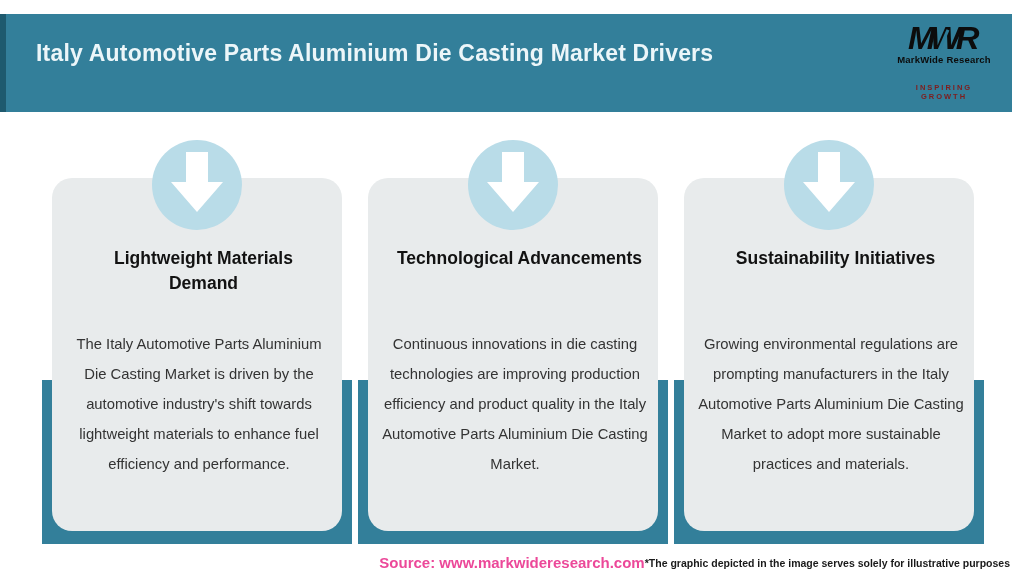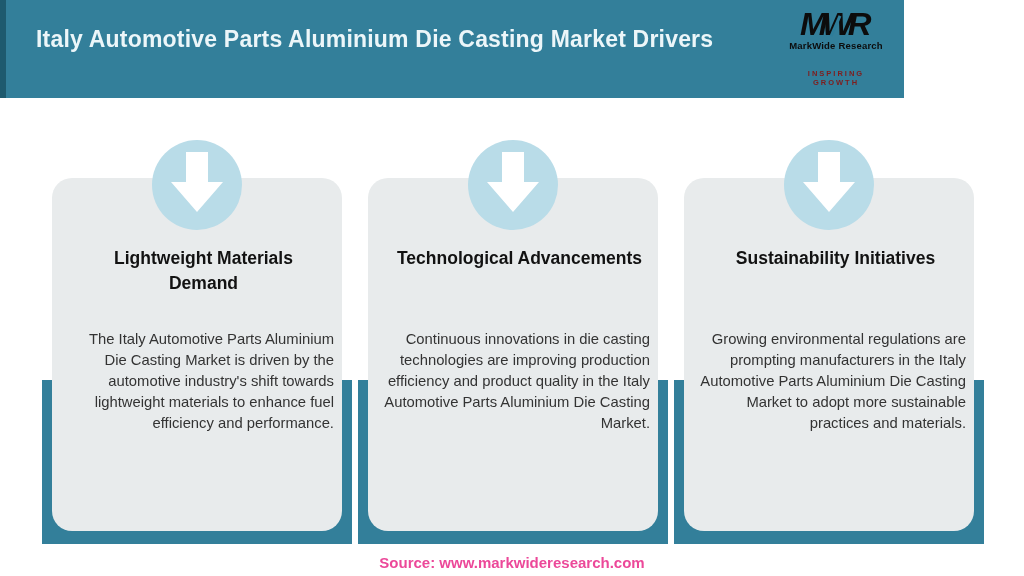--- a/index.html
+++ b/index.html
@@ -2,21 +2,21 @@
 <html><head>
 <meta charset="utf-8">
 <style>
   html,body { margin:0; padding:0; background:#ffffff; }
   .stage {
     position:relative; width:1024px; height:576px; background:#ffffff;
     font-family:"Liberation Sans", sans-serif; overflow:hidden;
   }
 
   
-  .header { position:absolute; left:0; top:0; width:904px; height:98px; background:#337f9a; }
+  .header { position:absolute; left:0; top:14px; width:1012px; height:98px; background:#337f9a; }
   .header-edge { position:absolute; left:0; top:0; width:6px; height:98px; background:#1e5a6e; }
   .page-title {
     position:absolute; left:36px; top:26px; font-size:23px; font-weight:bold;
     color:#ecf6f9; letter-spacing:0.2px; white-space:nowrap;
   }
 
   
   .logo { position:absolute; right:16px; top:10px; width:104px; text-align:center; color:#0c0c0c; }
   .logo-acronym {
     display:inline-block; font-size:31px; font-weight:bold; font-style:italic;
@@ -36,21 +36,21 @@
   
   .card { position:absolute; top:178px; width:290px; height:353px; background:#e8ebec; border-radius:20px; }
   .card-1 { left:52px; } .card-2 { left:368px; } .card-3 { left:684px; }
 
   .card-title {
     position:absolute; top:68px; left:0; right:0; text-align:center;
     font-size:17.5px; font-weight:bold; color:#121212; line-height:25px; white-space:pre-line;margin-left:13px;
   }
   .card-body {
     position:absolute; top:151px; left:12px; right:8px;
-    font-size:14.8px; line-height:21px; color:#333333; text-align:right;
+    font-size:14.8px; line-height:30px; color:#333333; text-align:center;
   }
 
   
   .circle {
     position:absolute; top:140px; width:90px; height:90px; border-radius:50%;
     background:#b9dce8; display:flex; align-items:center; justify-content:center;
   }
   .circle-1 { left:152px; } .circle-2 { left:468px; } .circle-3 { left:784px; }
   .circle svg { display:block; margin-top:-7px; }
 
@@ -117,14 +117,15 @@
   </div>
   <div class="circle circle-3">
     <span>
       <svg width="52" height="60" viewBox="0 0 52 60">
           <path d="M15 0 H37 V30 H52 L26 60 L0 30 H15 Z" fill="#ffffff"></path>
         </svg>
     </span>
   </div>
 
   <div class="source">Source: www.markwideresearch.com</div>
+  <div class="disclaimer">*The graphic depicted in the image serves solely for illustrative purposes</div>
 
 </div>
 
 </body></html>

